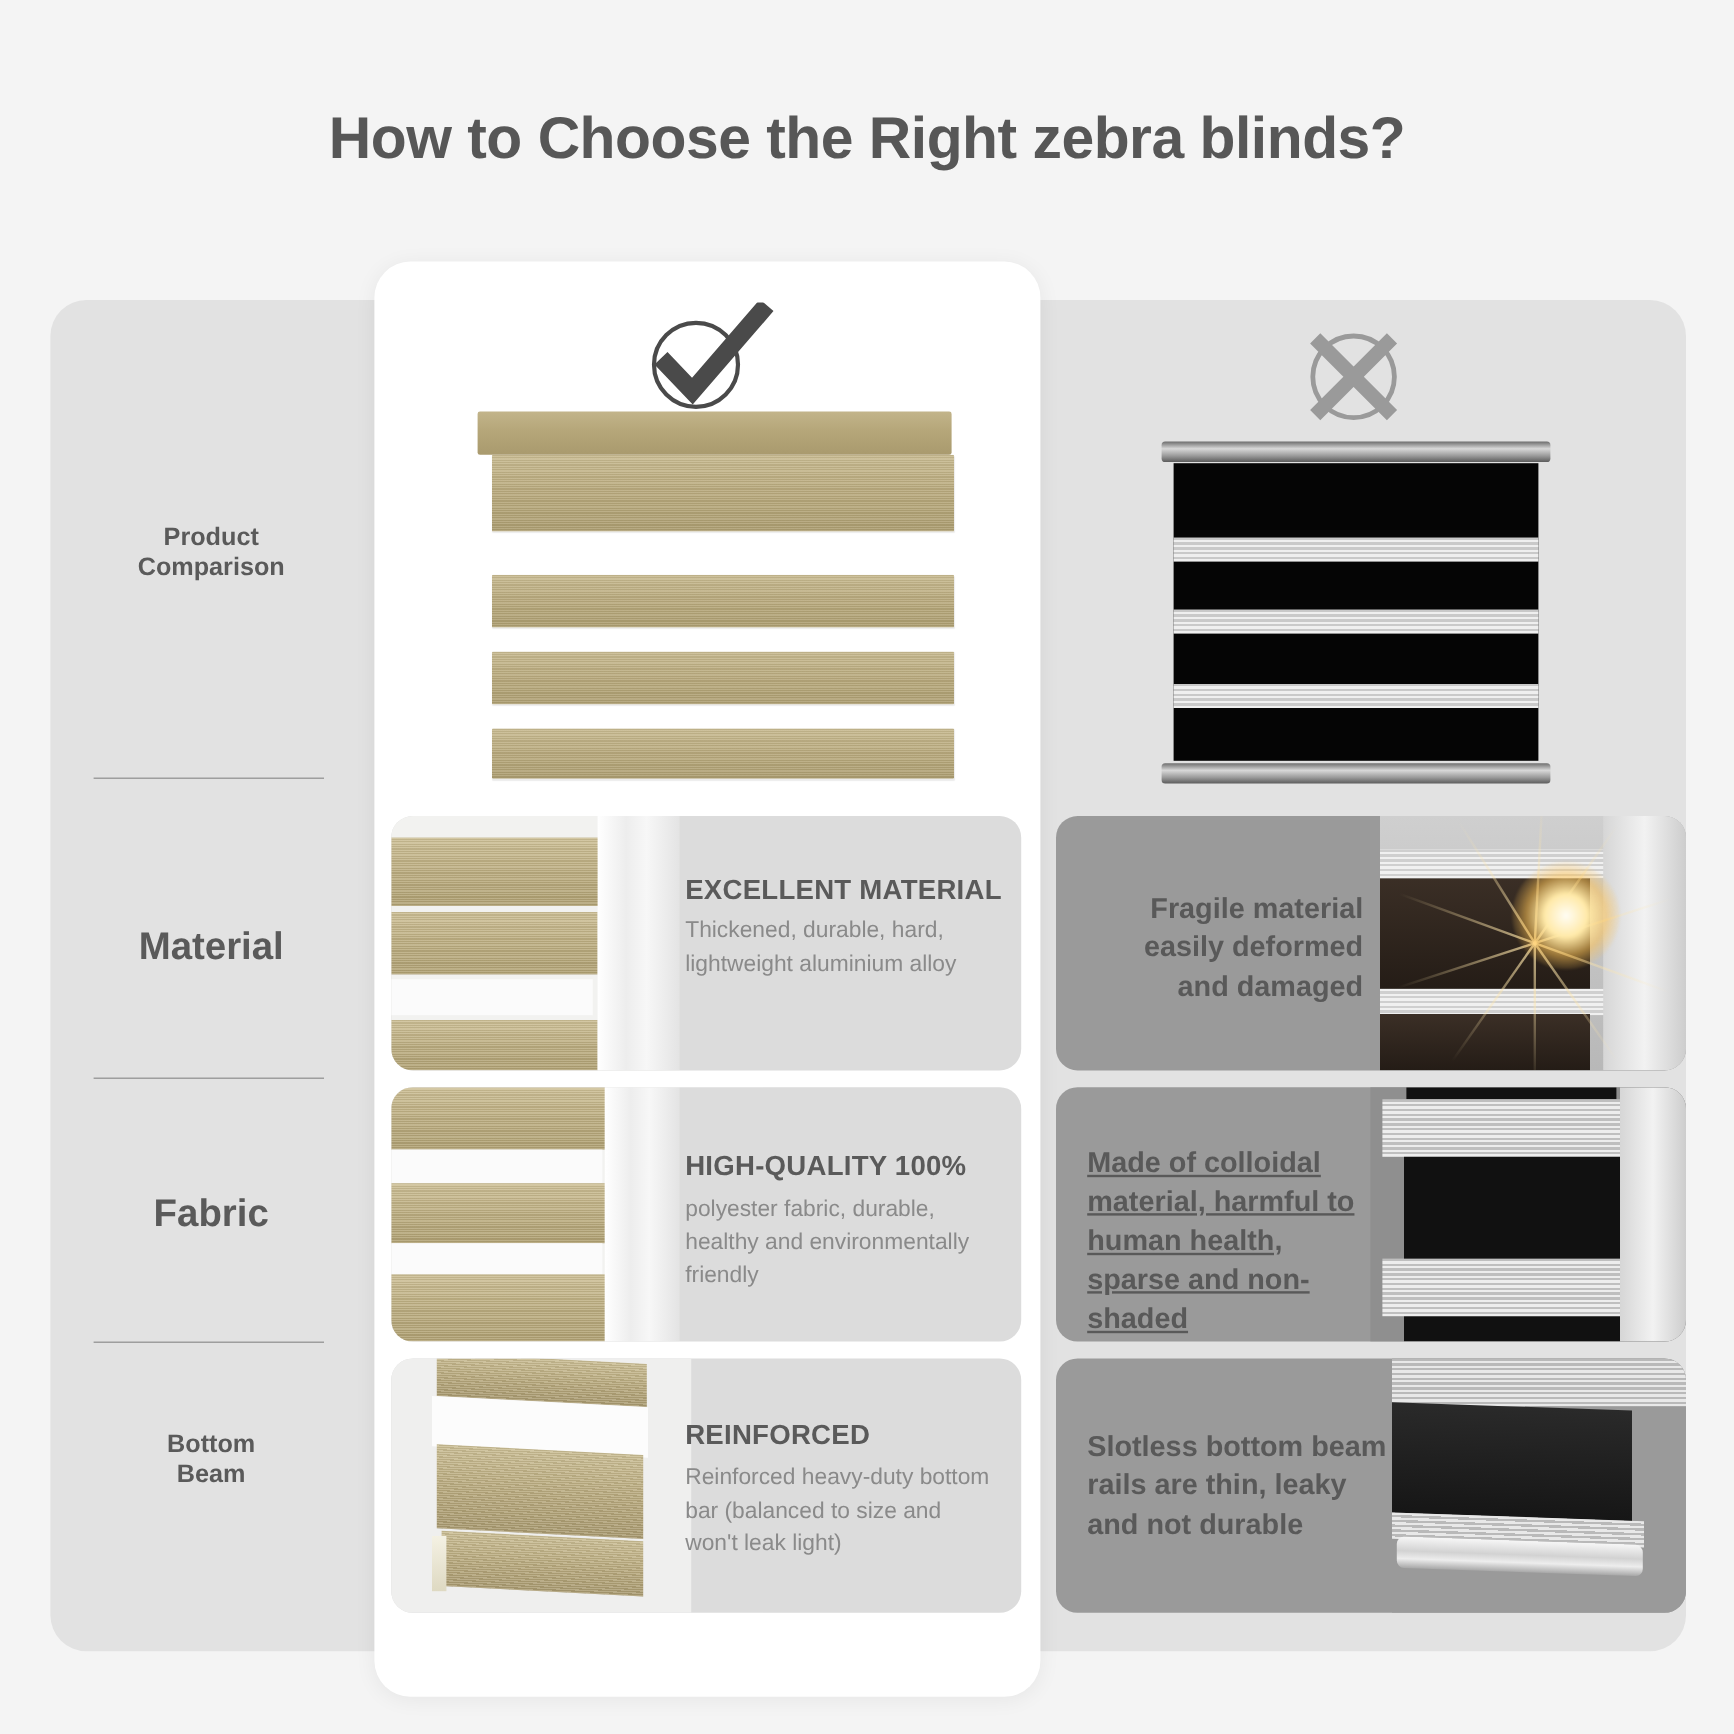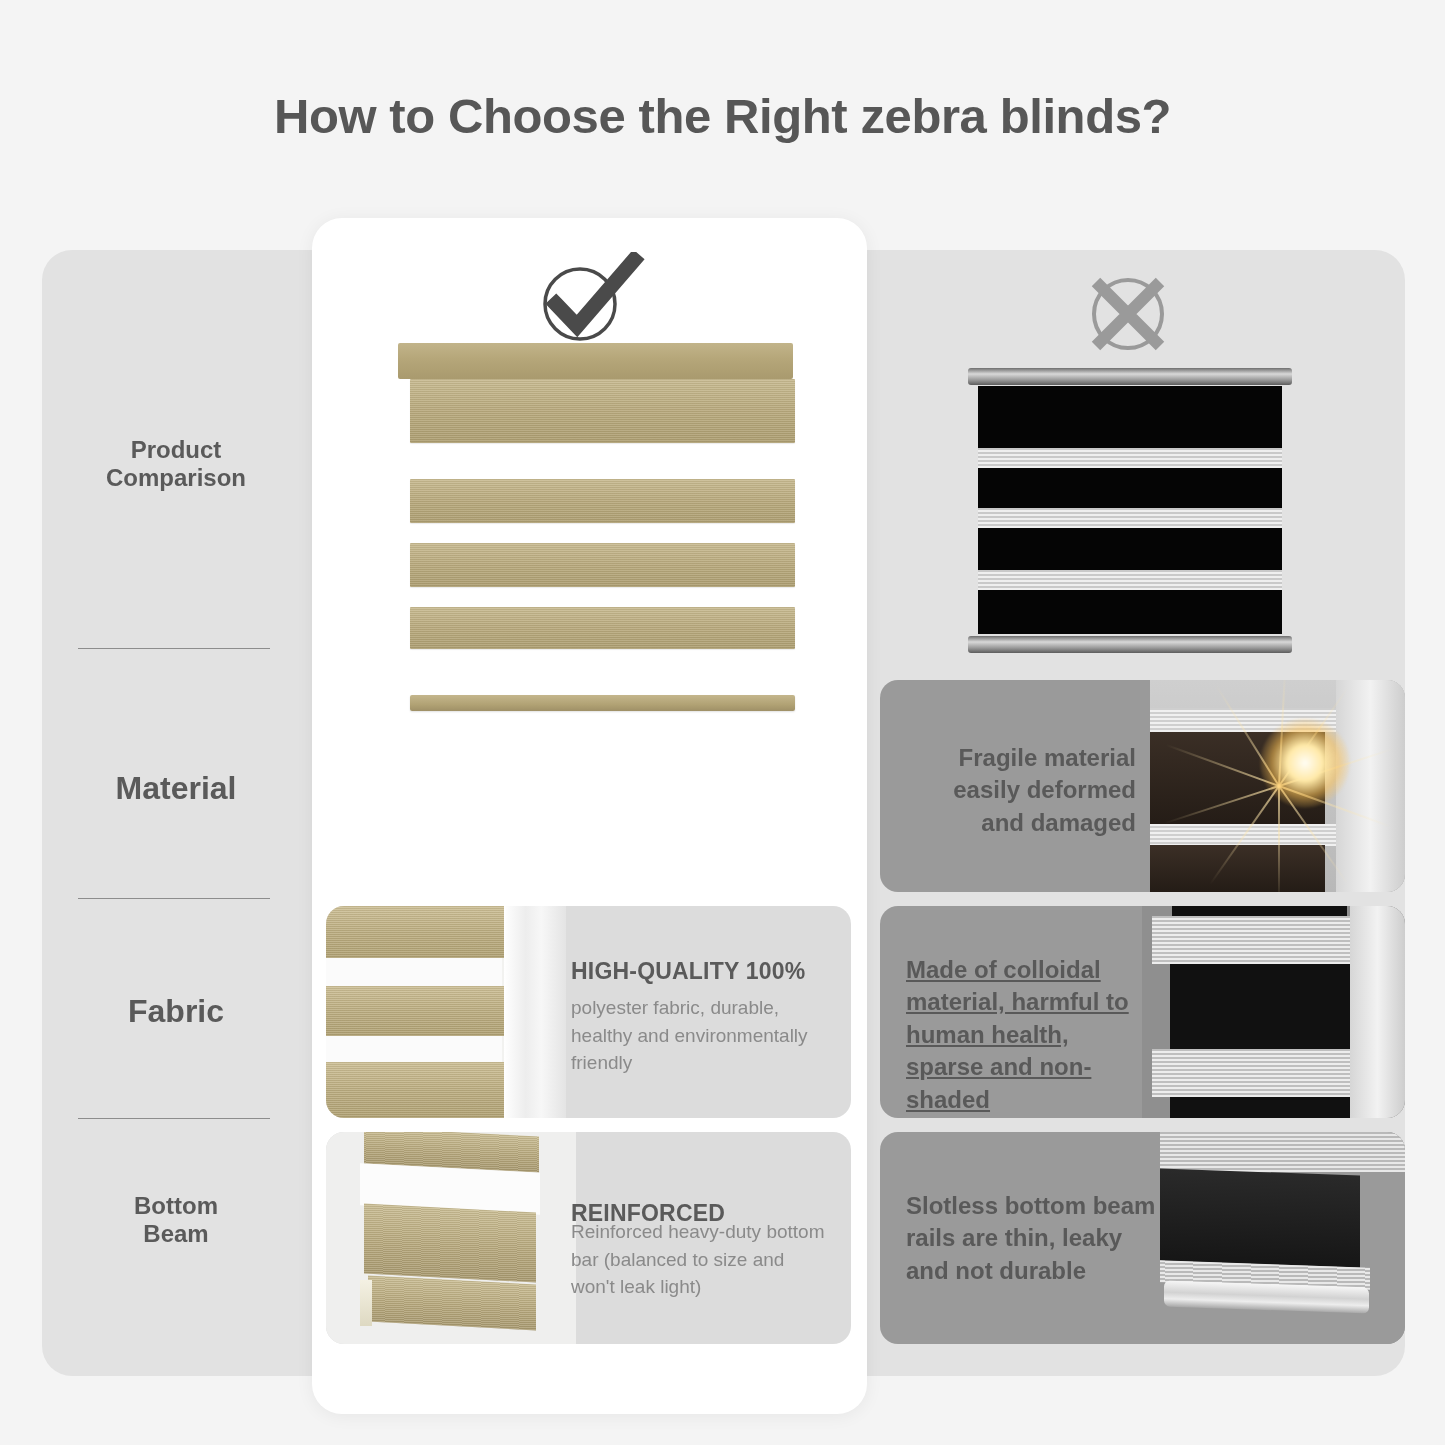--- a/index.html
+++ b/index.html
@@ -31,21 +31,21 @@
     background: #ffffff; border-radius: 30px;
     box-shadow: 0 2px 18px rgba(0,0,0,0.06);
   }
 
   
   .rowlabel {
     position: absolute; left: 42px; width: 268px;
     text-align: center; color: #5a5a5a;
     font-weight: bold; line-height: 1.18;
   }
-  .rowlabel.big { font-size: 24px; }
+  .rowlabel.big { font-size: 21px; }
   .rowlabel.mid { font-size: 32px; }
   .divider {
     position: absolute; left: 78px; width: 192px; height: 1px;
     background: #8d8d8d;
   }
 
   
   .icon-wrap { position: absolute; }
 
   
@@ -213,20 +213,31 @@
   <div class="blk-blind">
     <div class="blk-rail" style="top:0;"></div>
     <div class="blk-body">
       <div class="blk-sheer" style="top:62px;  height:20px;"></div>
       <div class="blk-sheer" style="top:122px; height:20px;"></div>
       <div class="blk-sheer" style="top:184px; height:20px;"></div>
     </div>
     <div class="blk-rail" style="top:268px;"></div>
   </div>
 
+  <div class="card light" style="left:326px; top:680px; width:525px; height:212px;">
+    <div class="imgbox photo-tan-frame" style="left:0; top:0; width:240px; height:212px;">
+      <div class="pt-slat" style="left:0;   top:18px;  width:180px; height:57px;"></div>
+      <div class="pt-slat" style="left:0;   top:80px;  width:172px; height:52px;"></div>
+      <div class="pt-white" style="left:0;   top:136px; width:168px; height:30px;"></div>
+      <div class="pt-slat" style="left:0;   top:170px; width:172px; height:42px;"></div>
+      <div class="pt-frameedge" style="left:172px; top:0; width:68px; height:212px;"></div>
+    </div>
+    <div class="card-title" style="left:245px; top:48px;">EXCELLENT MATERIAL</div>
+    <div class="card-body" style="left:245px; top:82px; width:250px;">Thickened, durable, hard, lightweight aluminium alloy</div>
+  </div>
 
   <div class="card dark" style="left:880px; top:680px; width:525px; height:212px;">
     <div class="card-body neg" style="left:26px; top:62px; width:230px;text-align:right;">Fragile material easily deformed and damaged</div>
     <div class="imgbox photo-sun" style="left:270px; top:0; width:255px; height:212px;">
       <div class="sun-dark" style="left:0;   top:50px;  width:175px; height:96px;"></div>
       <div class="sun-sheer" style="left:0;   top:28px;  width:190px; height:24px;"></div>
       <div class="sun-sheer" style="left:0;   top:144px; width:190px; height:22px;"></div>
       <div class="sun-dark" style="left:0;   top:165px; width:175px; height:47px;"></div>
       <div class="gb-frame" style="left:186px; top:0; width:69px; height:212px;"></div>
       <div class="sun-ray" style="transform:rotate(0deg);"></div>
@@ -269,21 +280,21 @@
   </div>
 
   <div class="card light" style="left:326px; top:1132px; width:525px; height:212px;">
     <div class="imgbox photo-bottombar" style="left:0; top:0; width:250px; height:212px;">
       <div class="bb-slat" style="left:38px; top:0;   width:175px; height:36px; transform:skewY(3deg);"></div>
       <div class="bb-white" style="left:34px; top:36px;width:180px; height:42px; transform:skewY(3deg);"></div>
       <div class="bb-slat" style="left:38px; top:76px;width:172px; height:70px; transform:skewY(3deg);"></div>
       <div class="bb-slat" style="left:42px; top:148px;width:168px;height:46px; transform:skewY(3deg);"></div>
       <div class="bb-cap" style="left:34px; top:148px;width:12px; height:46px;"></div>
     </div>
-    <div class="card-title" style="left:245px; top:68px;">REINFORCED</div>
+    <div class="card-title" style="left:245px; top:50px;">REINFORCED</div>
     <div class="card-body" style="left:245px; top:86px; width:258px;">Reinforced heavy-duty bottom bar (balanced to size and won't leak light)</div>
   </div>
 
   <div class="card dark" style="left:880px; top:1132px; width:525px; height:212px;">
     <div class="card-body neg" style="left:26px; top:58px; width:250px;">Slotless bottom beam rails are thin, leaky and not durable</div>
     <div class="imgbox photo-slotless" style="left:280px; top:0; width:245px; height:212px;">
       <div class="sl-sheer" style="left:0;  top:0;   width:245px; height:40px;"></div>
       <div class="sl-dark" style="left:0;  top:40px;width:200px; height:92px; transform:skewY(2deg);"></div>
       <div class="sl-sheer" style="left:0;  top:132px;width:210px;height:22px; transform:skewY(2deg);"></div>
       <div class="sl-rail" style="left:4px; top:152px;width:205px;height:26px; transform:skewY(2deg);"></div>

